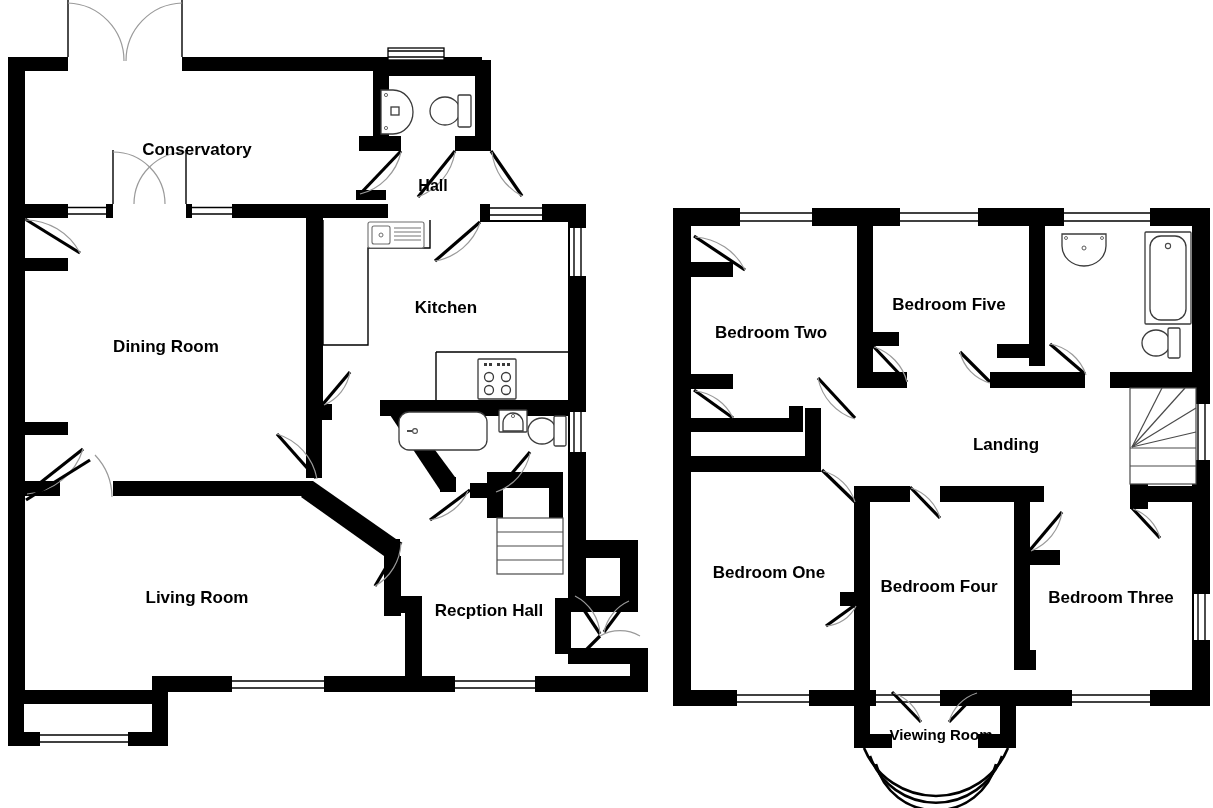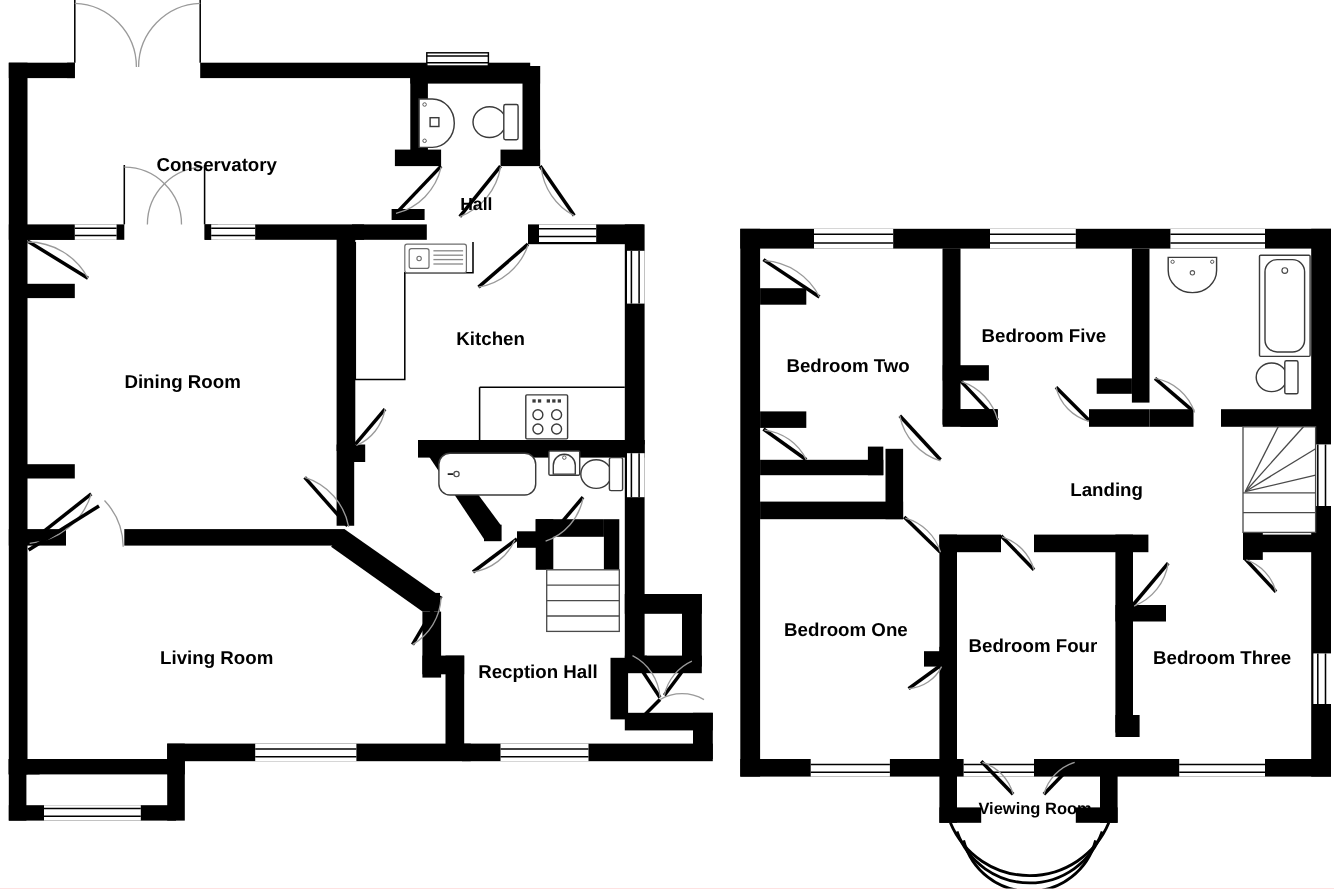--- a/index.html
+++ b/index.html
@@ -8,21 +8,21 @@
     padding: 0;
     background: #ffffff;
   }
   body {
     font-family: "Liberation Sans", sans-serif;
   }
   #plan-root {
     position: relative;
     width: 1213px;
     height: 808px;
-    background: #fca5a5;
+    background: #bef264;
     overflow: hidden;
   }
   #plan-svg {
     display: block;
     width: 1213px;
     height: 808px;
   }
   .room-label {
     font-family: "Liberation Sans", sans-serif;
     font-weight: bold;

